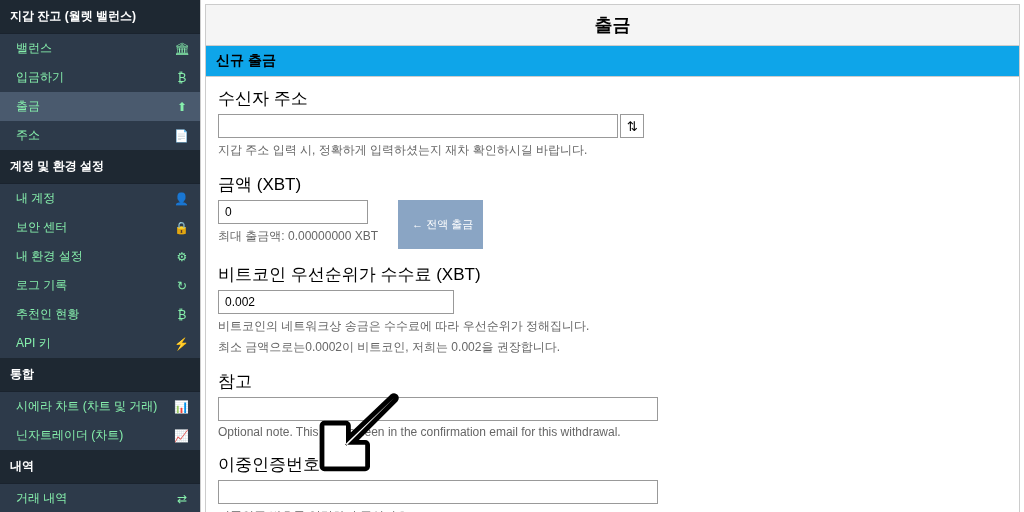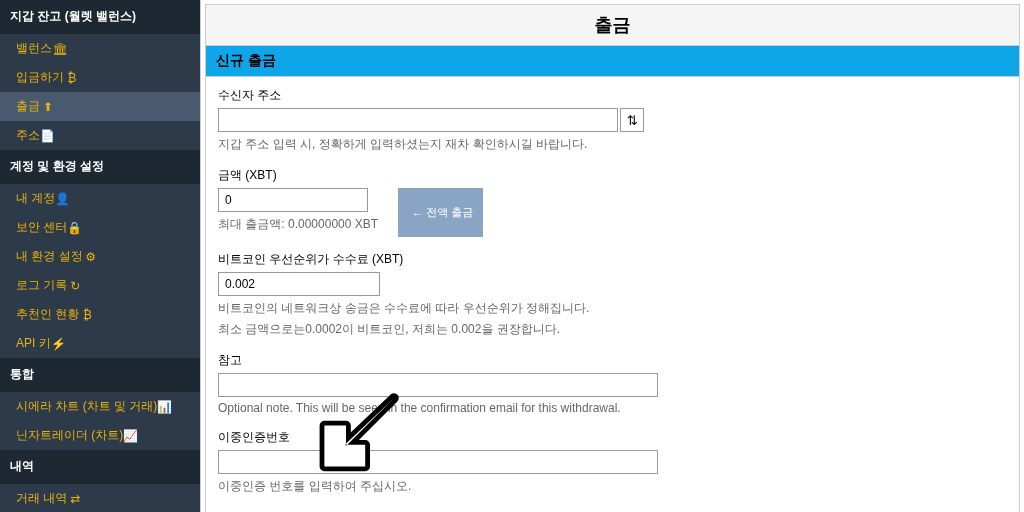--- a/index.html
+++ b/index.html
@@ -1,39 +1,39 @@
 <!DOCTYPE html>
 <html><head>
 <meta charset="utf-8">
 <style>
 *{box-sizing:border-box;margin:0;padding:0}
 body{font-family:Arial,Helvetica,sans-serif;font-size:12px;background:#fff;width:1024px;height:512px;overflow:hidden;display:flex}
 .sidebar{width:200px;background:#2d3a4a;color:#fff;height:512px;overflow-y:auto}
 .side-header{background:#1e2832;padding:8px 10px;font-weight:bold;font-size:12px;border-bottom:1px solid #1a232e}
-.side-item{display:flex;align-items:center;padding:6px 10px 6px 16px;cursor:pointer;font-size:12px;color:#eab308;position:relative}
+.side-item{display:flex;justify-content:space-between;align-items:center;padding:6px 10px 6px 16px;cursor:pointer;font-size:12px;color:#86efac;position:relative}
 .side-item.active{background:#4a5a6e}
 .side-item.active::after{content:"";position:absolute;right:-8px;top:50%;transform:translateY(-50%);border:8px solid transparent;border-right-color:#fff}
 .side-item .icon{width:16px;text-align:center;font-size:12px}
 .main{flex:1;background:#fff;height:512px;overflow-y:auto;border-left:1px solid #ccc}
 .panel{border:1px solid #ccc;margin:4px}
 .panel-title{text-align:center;font-size:18px;font-weight:bold;padding:8px;border-bottom:1px solid #ccc;background:#f5f5f5}
 .section-title{font-size:14px;font-weight:bold;padding:6px 10px;border-bottom:1px solid #ccc;background:#0ea5e9}
 .form{padding:10px 12px}
 .field{margin-bottom:14px}
-.label{font-size:12px;margin-bottom:4px;display:block}
+.label{font-size:17px;margin-bottom:4px;display:block}
 .input-wide{width:440px;height:24px;border:1px solid #999;padding:2px 6px;font-size:12px}
 .select-wrap{position:relative;display:inline-block}
 .select{width:400px;height:24px;border:1px solid #999;background:#fff;padding:2px 6px}
 .select-btn{width:24px;height:24px;border:1px solid #999;background:#fff;display:inline-flex;align-items:center;justify-content:center;vertical-align:top;margin-left:-1px;cursor:pointer}
 .helper{font-size:12px;color:#666;margin-top:4px}
 .row{display:flex;align-items:flex-start;gap:20px}
 .input-sm{width:150px;height:24px;border:1px solid #999;padding:2px 6px;font-size:12px}
 .btn-link{display:inline-flex;align-items:center;gap:4px;background:#8aa5c4;color:#fff;border:none;padding:17px 10px;font-size:11px;cursor:pointer}
 .btn-submit{display:inline-flex;align-items:center;gap:6px;background:#e8e8e8;border:1px solid #bbb;padding:6px 14px;font-size:12px;cursor:pointer;margin-top:10px}
-.input-med{width:162px;height:24px;border:1px solid #999;padding:2px 6px;font-size:12px}
+.input-med{width:236px;height:24px;border:1px solid #999;padding:2px 6px;font-size:12px}
 .cursor{position:absolute;left:310px;top:380px;pointer-events:none;z-index:100}
 .cursor svg{width:120px;height:120px}
 </style>
 </head>
 <body>
 
 <div class="sidebar" id="sidebar">
     <div class="side-header">지갑 잔고 (월렛 밸런스)</div>
     <div class="side-item">
       <span>밸런스</span>

